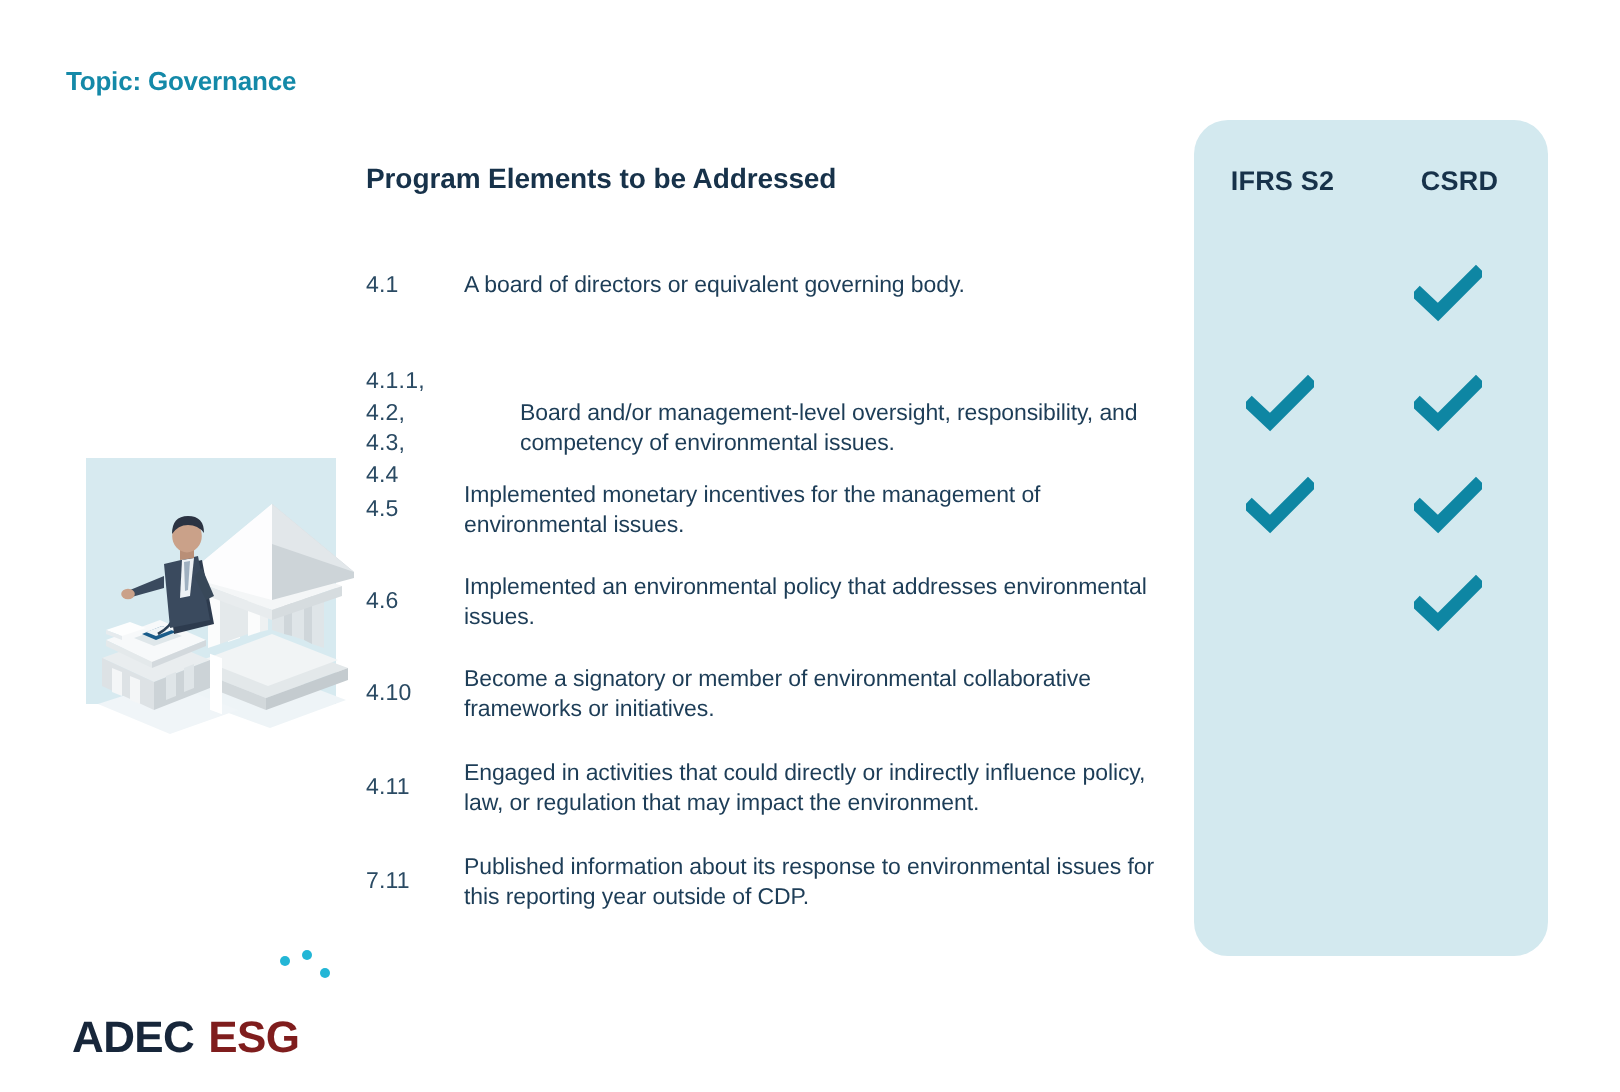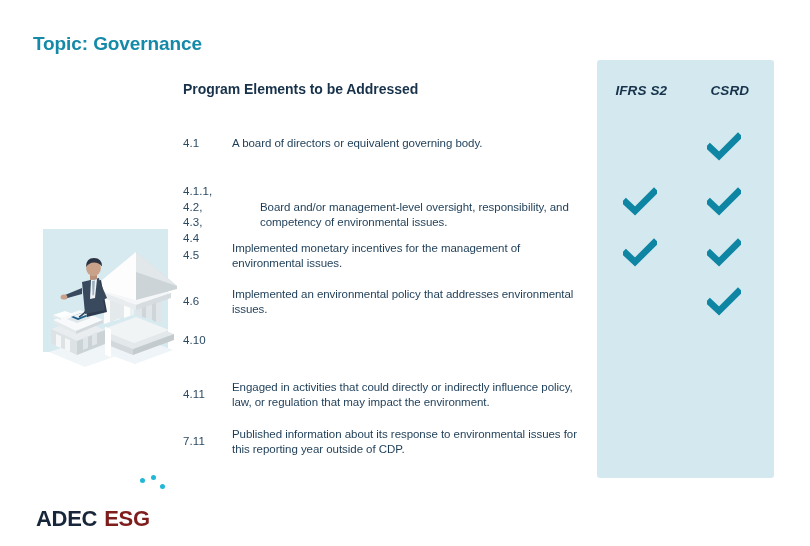--- a/index.html
+++ b/index.html
@@ -14,36 +14,35 @@
     position: relative;
     overflow: hidden;
     -webkit-font-smoothing: antialiased;
   }
 
   
   .slide-title {
     position: absolute;
     left: 33px;
     top: 33px;
-    font-size: 19px;
+    font-size: 13px;
     font-weight: bold;
     color: #1489a8;
     letter-spacing: -0.1px;
   }
 
   
   .compare-panel {
     position: absolute;
     left: 597px;
     top: 60px;
     width: 177px;
     height: 418px;
     background: #d3e9ef;
-    border-radius: 3px;
-    font-style: italic;
+    border-radius: 17px;
   }
   .compare-head {
     position: absolute;
     top: 23px;
     width: 100%;
     display: flex;
   }
   .compare-head .col {
     flex: 1;
     text-align: center;
@@ -300,20 +299,21 @@
     <div class="row" style="position: absolute; top: 113px; width: 400px;">
       <div class="num" style="white-space: pre-line;">4.5</div>
       <div class="desc">Implemented monetary incentives for the management of environmental issues.</div>
     </div>
     <div class="row" style="position: absolute; top: 159px; width: 400px;">
       <div class="num" style="white-space: pre-line;">4.6</div>
       <div class="desc">Implemented an environmental policy that addresses environmental issues.</div>
     </div>
     <div class="row" style="position: absolute; top: 205px; width: 400px;">
       <div class="num" style="white-space: pre-line;">4.10</div>
+      <div class="desc">Become a signatory or member of environmental collaborative frameworks or initiatives.</div>
     </div>
     <div class="row" style="position: absolute; top: 252px; width: 400px;">
       <div class="num" style="white-space: pre-line;">4.11</div>
       <div class="desc">Engaged in activities that could directly or indirectly influence policy, law, or regulation that may impact the environment.</div>
     </div>
     <div class="row" style="position: absolute; top: 299px; width: 400px;">
       <div class="num" style="white-space: pre-line;">7.11</div>
       <div class="desc">Published information about its response to environmental issues for this reporting year outside of CDP.</div>
     </div>
   </div>

